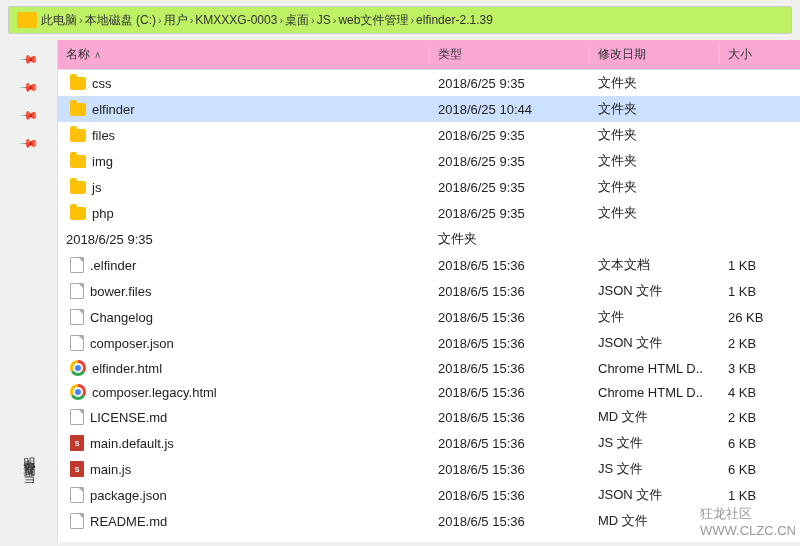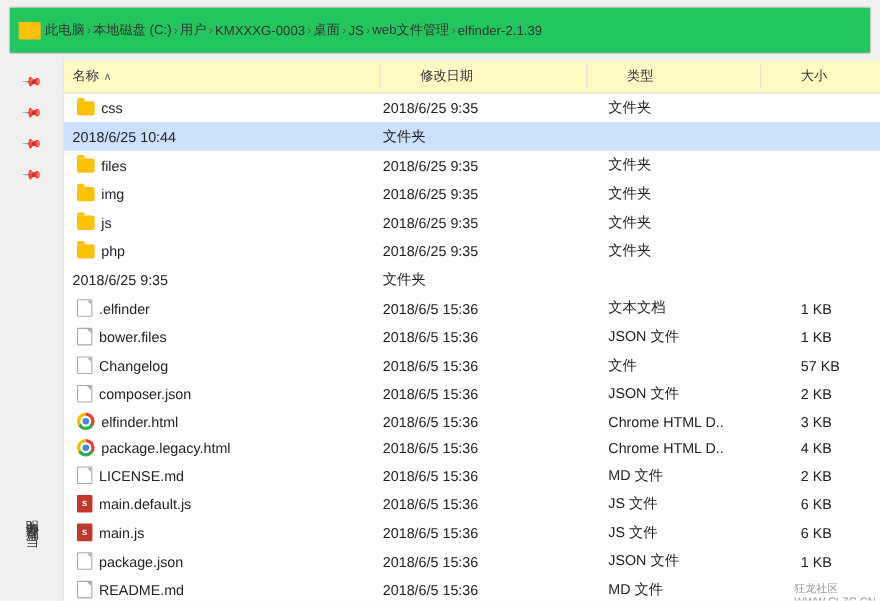--- a/index.html
+++ b/index.html
@@ -9,26 +9,26 @@
       background: #f0f0f0;
       width: 800px;
       height: 546px;
       overflow: hidden;
     }
 
     
     .address-bar {
       display: flex;
       align-items: center;
-      background: #22c55e;
+      background: #bef264;
       border: 1px solid #ccc;
       border-radius: 2px;
       margin: 6px 8px;
       padding: 3px 8px;
-      height: 43px;
+      height: 28px;
       font-size: 12px;
       color: #333;
     }
     .address-bar .arrow {
       color: #555;
       margin: 0 2px;
       font-size: 11px;
     }
     .address-item {
       color: #333;
@@ -93,24 +93,23 @@
       flex: 1;
       background: white;
       display: flex;
       flex-direction: column;
     }
 
     
     .col-headers {
       display: grid;
       grid-template-columns: 1fr 160px 130px 80px;
-      background: #fef9c3;
+      background: #f9a8d4;
       border-bottom: 1px solid #ddd;
       padding: 4px 0;
-      gap: 28px;
     }
     .col-header {
       padding: 2px 8px;
       font-size: 12px;
       color: #333;
       display: flex;
       align-items: center;
       gap: 4px;
       border-right: 1px solid #ddd;
       cursor: pointer;
@@ -123,21 +122,20 @@
     .file-rows {
       overflow-y: auto;
       flex: 1;
     }
     .file-row {
       display: grid;
       grid-template-columns: 1fr 160px 130px 80px;
       padding: 1px 0;
       cursor: pointer;
       border-bottom: none;
-      gap: 45px;
     }
     .file-row.selected { background: #cce0ff; }
     .file-cell {
       padding: 3px 8px;
       font-size: 13px;
       color: #222;
       display: flex;
       align-items: center;
       gap: 6px;
       white-space: nowrap;
@@ -223,21 +221,21 @@
       font-size: 7px;
       color: white;
       font-weight: bold;
     }
 
     
     .watermark {
       position: absolute;
       bottom: 4px;
       right: 4px;
-      font-size: 10px;
+      font-size: 13px;
       color: #999;
     }
 
     
     .file-rows::-webkit-scrollbar { width: 8px; }
     .file-rows::-webkit-scrollbar-track { background: #f5f5f5; }
     .file-rows::-webkit-scrollbar-thumb { background: #ccc; border-radius: 4px; }
 
     .nav-icon {
       width: 20px;
@@ -282,41 +280,45 @@
     </div>
   </div>
 
   <div class="file-list-container" style="position:relative;">
     <div class="col-headers">
       <div class="col-header">
         <span>名称</span>
         <span class="sort-arrow">∧</span>
       </div>
       <div class="col-header">
-        <span>修改日期</span>
+        <span>类型</span>
       </div>
       <div class="col-header">
-        <span>类型</span>
+        <span>修改日期</span>
       </div>
       <div class="col-header">
         <span>大小</span>
       </div>
     </div>
 
     <div class="file-rows" id="file-rows-container">
     <div class="file-row">
     <div class="file-cell name-cell">
       <span class="folder-icon"></span>
       <span>css</span>
     </div>
     <div class="file-cell">2018/6/25  9:35</div>
     <div class="file-cell">文件夹</div>
     <div class="file-cell"></div>
   </div>
         <div class="file-row selected">
+    <div class="file-cell name-cell">
+      <span class="folder-icon"></span>
+      <span>elfinder</span>
+    </div>
     <div class="file-cell">2018/6/25  10:44</div>
     <div class="file-cell">文件夹</div>
     <div class="file-cell"></div>
   </div>
         <div class="file-row">
     <div class="file-cell name-cell">
       <span class="folder-icon"></span>
       <span>files</span>
     </div>
     <div class="file-cell">2018/6/25  9:35</div>
@@ -373,21 +375,21 @@
     <div class="file-cell">JSON 文件</div>
     <div class="file-cell">1 KB</div>
   </div>
         <div class="file-row">
     <div class="file-cell name-cell">
       <span class="file-icon"></span>
       <span>Changelog</span>
     </div>
     <div class="file-cell">2018/6/5  15:36</div>
     <div class="file-cell">文件</div>
-    <div class="file-cell">57 KB</div>
+    <div class="file-cell">26 KB</div>
   </div>
         <div class="file-row">
     <div class="file-cell name-cell">
       <span class="file-icon"></span>
       <span>composer.json</span>
     </div>
     <div class="file-cell">2018/6/5  15:36</div>
     <div class="file-cell">JSON 文件</div>
     <div class="file-cell">2 KB</div>
   </div>
@@ -396,21 +398,21 @@
       <span class="chrome-icon"></span>
       <span>elfinder.html</span>
     </div>
     <div class="file-cell">2018/6/5  15:36</div>
     <div class="file-cell">Chrome HTML D..</div>
     <div class="file-cell">3 KB</div>
   </div>
         <div class="file-row">
     <div class="file-cell name-cell">
       <span class="chrome-icon"></span>
-      <span>package.legacy.html</span>
+      <span>composer.legacy.html</span>
     </div>
     <div class="file-cell">2018/6/5  15:36</div>
     <div class="file-cell">Chrome HTML D..</div>
     <div class="file-cell">4 KB</div>
   </div>
         <div class="file-row">
     <div class="file-cell name-cell">
       <span class="file-icon"></span>
       <span>LICENSE.md</span>
     </div>

